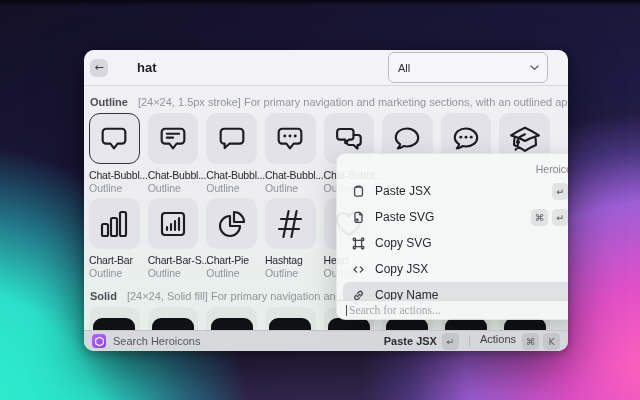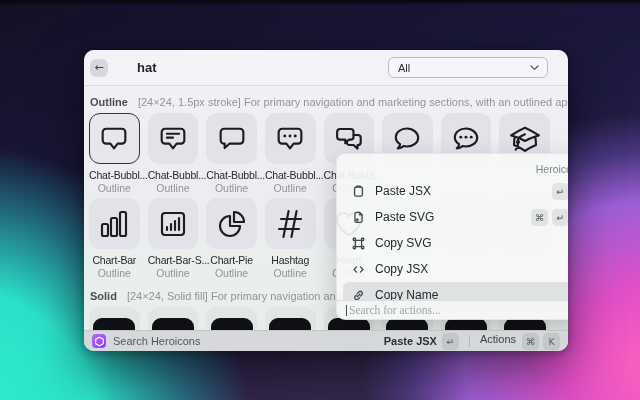--- a/index.html
+++ b/index.html
@@ -21,30 +21,30 @@
     box-shadow:0 20px 50px rgba(0,0,0,.5), 0 2px 10px rgba(0,0,0,.3);
   }
   
   .topbar{ position:absolute; left:0; top:0; width:100%; height:36px;
     display:flex; align-items:center; padding:0 20px 0 6px;
     border-bottom:1px solid #d9d9df; background:rgba(244,244,248,.6); }
   .backbtn{ width:18px; height:18px; border:none; border-radius:6px; background:#d7d7dd;
     color:#3c4046; font-size:11px; line-height:18px; text-align:center; cursor:default;
     font-family:"DejaVu Sans", sans-serif; }
   .query{ margin-left:9px; font-size:13px; font-weight:700; color:#1f2125;padding-left:20px; }
-  .filter{ margin-left:auto; width:160px; height:21px; border:1px solid #bbbbc3; border-radius:6px;
+  .filter{ margin-left:auto; width:160px; height:31px; border:1px solid #bbbbc3; border-radius:6px;
     background:rgba(255,255,255,.35); display:flex; align-items:center; padding:0 8px 0 9px;
     font-size:11px; color:#2b2e33; }
   .filter .chev{ margin-left:auto; display:flex; }
   
   .sechead{ position:absolute; left:6px; right:6px; display:flex; align-items:baseline; gap:10px; white-space:nowrap; }
   .sectitle{ font-size:11px; font-weight:700; color:#4a4e54; }
   .secmeta{ font-size:11px; color:#90959c; }
   
-  .grid{ position:absolute; left:5px; right:18px; display:grid; grid-template-columns:repeat(8,1fr); column-gap:8px;text-align:center; }
+  .grid{ position:absolute; left:5px; right:18px; display:grid; grid-template-columns:repeat(8,1fr); column-gap:8px; }
   .cell{ min-width:0; }
   .tile{ height:51px; border-radius:11px; background:#e2e2e8; border:1.5px solid transparent;
     display:flex; align-items:center; justify-content:center; }
   .tile.selected{ border-color:#33353b; background:#e6e6ec; }
   .tile svg{ display:block; }
   .iname{ margin-top:5px; font-size:10.5px; font-weight:500; color:#27292e; letter-spacing:-.2px; white-space:nowrap; height:13px; }
   .icaption{ font-size:10.5px; color:#8f949b; white-space:nowrap; height:13px; }
   #row3{ height:23px; overflow:hidden; }
   #row3 .tile{ background:#e0e6e2; border-radius:11px; height:51px; align-items:flex-start; }
   .solidblob{ width:42px; height:34px; margin-top:10px; border-radius:9px; background:#0f1115; }

